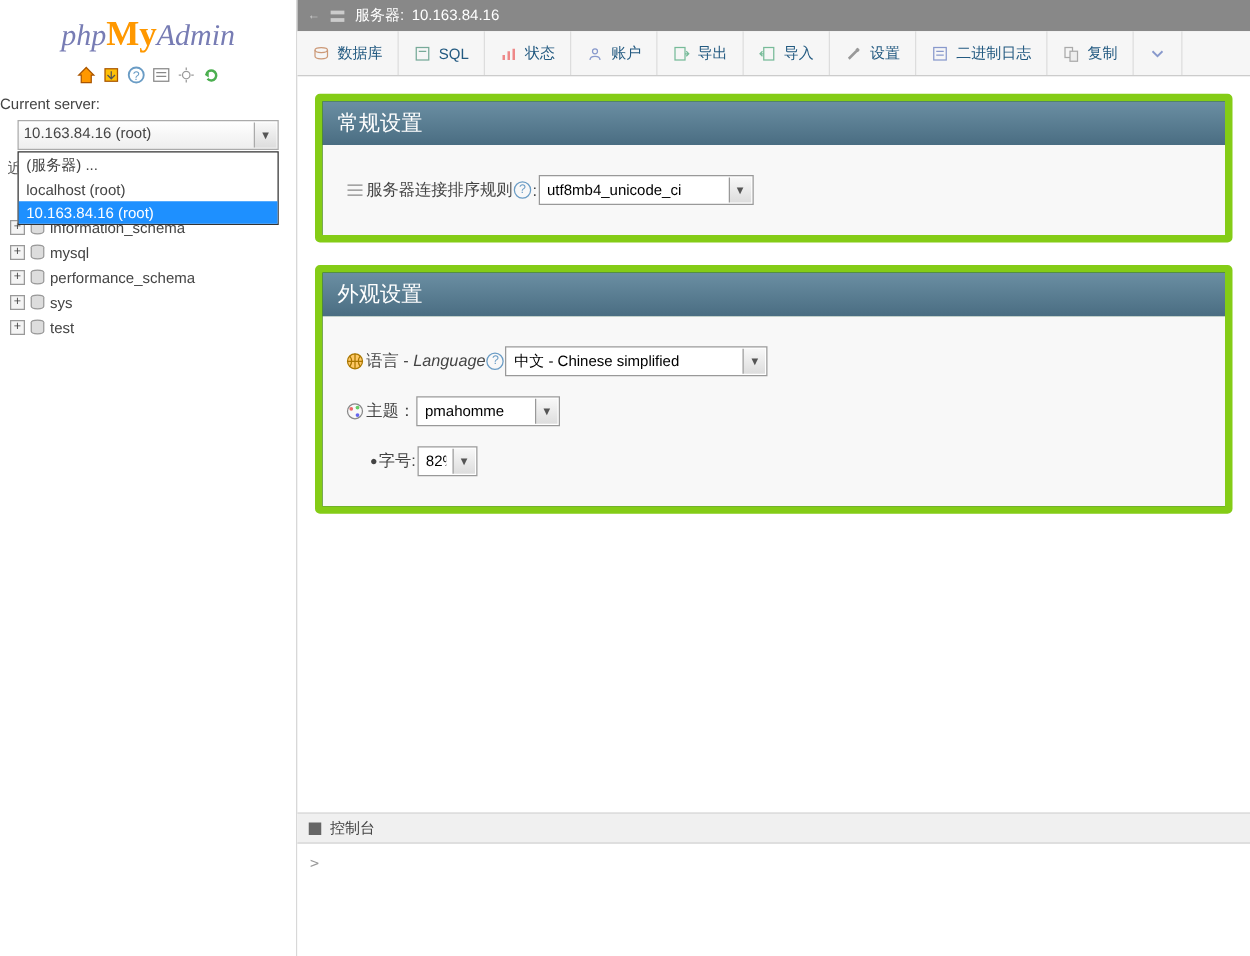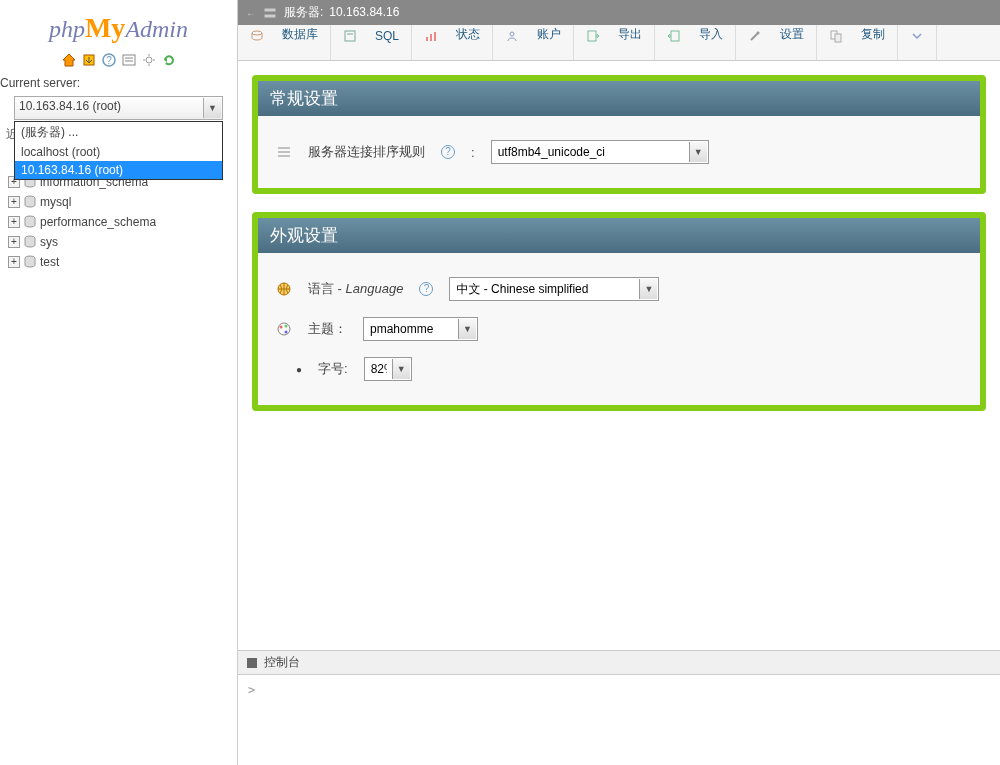--- a/index.html
+++ b/index.html
@@ -25,27 +25,27 @@
     .tree-item { display: flex; align-items: center; gap: 2px; padding: 2px 0; }
     .tree-item .expander { width: 12px; height: 12px; border: 1px solid #999; text-align: center; line-height: 10px; font-size: 10px; background: #f4f4f4; }
     .tree-item svg { flex-shrink: 0; }
     .new-db { display: flex; align-items: center; gap: 4px; padding: 2px 0 4px 18px; }
     
     
     .main { position: absolute; left: 238px; right: 0; top: 0; bottom: 0; background: #fff; }
     .breadcrumb { background: #888; color: #fff; height: 25px; line-height: 25px; padding: 0 8px; font-size: 12px; display: flex; align-items: center; gap: 6px; }
     .breadcrumb .arrow { color: #ccc; font-size: 10px; cursor: pointer; }
     .tabs { display: flex; background: #f6f6f6; border-bottom: 1px solid #ccc; height: 36px; }
-    .tab { display: flex; align-items: flex-end; gap: 18px; padding: 17px 12px; border-right: 1px solid #ddd; cursor: pointer; font-size: 12px; color: #235a81; }
+    .tab { display: flex; align-items: center; gap: 6px; padding: 4px 12px; border-right: 1px solid #ddd; cursor: pointer; font-size: 12px; color: #235a81; }
     .tab svg { flex-shrink: 0; }
     .content { padding: 14px 14px 0 14px; }
     .panel { border: 6px solid #84cc16; border-radius: 4px; margin-bottom: 18px; background: #14532d; overflow: hidden; }
     .panel-header { background: linear-gradient(#6b8fa3, #4a6d82); color: #fff; padding: 6px 12px; font-size: 17px; font-weight: normal; }
     .panel-body { padding: 16px 18px; background: #f8f8f8; }
-    .field-row { display: flex; align-items: center; gap: 16px; padding: 8px 0; font-size: 13px; }
+    .field-row { display: flex; align-items: center; gap: 1px; padding: 8px 0; font-size: 13px; }
     .field-row .bullet { font-size: 10px; }
     .field-row label { font-style: normal; }
     .field-row .lang-italic { font-style: italic; }
     .select-ctl { position: relative; display: inline-block; }
     .select-ctl select { height: 24px; border: 1px solid #999; background: #fff; padding: 2px 24px 2px 6px; font-size: 12px; appearance: none; }
     .select-ctl .sel-arrow { position: absolute; right: 2px; top: 2px; width: 18px; height: 20px; border-left: 1px solid #999; background: linear-gradient(#f8f8f8,#ddd); text-align: center; line-height: 20px; font-size: 9px; color: #555; pointer-events: none; }
     .help-icon { width: 14px; height: 14px; border-radius: 50%; border: 1px solid #6a9cc5; color: #6a9cc5; font-size: 10px; text-align: center; line-height: 12px; display: inline-block; }
     .more-link { color: #235a81; font-size: 13px; padding: 8px 0 4px; display: flex; align-items: center; gap: 6px; cursor: pointer; }
     
     
@@ -208,20 +208,28 @@
           <rect x="4" y="2" width="8" height="10" fill="none" stroke="#7b9"></rect>
           <path d="M1 7l3 0M3 5l-2 2 2 2" fill="none" stroke="#7b9"></path>
         </svg>
         <span>导入</span>
       </div>
     <div class="tab">
         <svg width="14" height="14">
           <path d="M3 11l8-8M9 3l2 2" stroke="#999" fill="none" stroke-width="2"></path>
         </svg>
         <span>设置</span>
+      </div>
+    <div class="tab">
+        <svg width="14" height="14">
+          <rect x="2" y="2" width="10" height="10" fill="none" stroke="#89c"></rect>
+          <line x1="4" y1="5" x2="10" y2="5" stroke="#89c"></line>
+          <line x1="4" y1="8" x2="10" y2="8" stroke="#89c"></line>
+        </svg>
+        <span>二进制日志</span>
       </div>
     <div class="tab">
         <svg width="14" height="14">
           <rect x="2" y="2" width="6" height="8" fill="none" stroke="#aaa"></rect>
           <rect x="6" y="5" width="6" height="8" fill="#eee" stroke="#aaa"></rect>
         </svg>
         <span>复制</span>
       </div>
     <div class="tab">
         <svg width="14" height="14">
@@ -237,21 +245,21 @@
         <div class="field-row">
           <svg width="16" height="16">
               <line x1="2" y1="4" x2="14" y2="4" stroke="#888"></line>
               <line x1="2" y1="8" x2="14" y2="8" stroke="#888"></line>
               <line x1="2" y1="12" x2="14" y2="12" stroke="#888"></line>
             </svg>
           <label>服务器连接排序规则</label>
           <span class="help-icon">?</span>
           <span>:</span>
           <div class="select-ctl">
-            <select style="width:218px"><option>utf8mb4_unicode_ci</option></select>
+            <select style="width:172px"><option>utf8mb4_unicode_ci</option></select>
             <div class="sel-arrow">▼</div>
           </div>
         </div>
       </div>
     </div>
 
     <div class="panel">
       <div class="panel-header">外观设置</div>
       <div class="panel-body">
         <div class="field-row">

